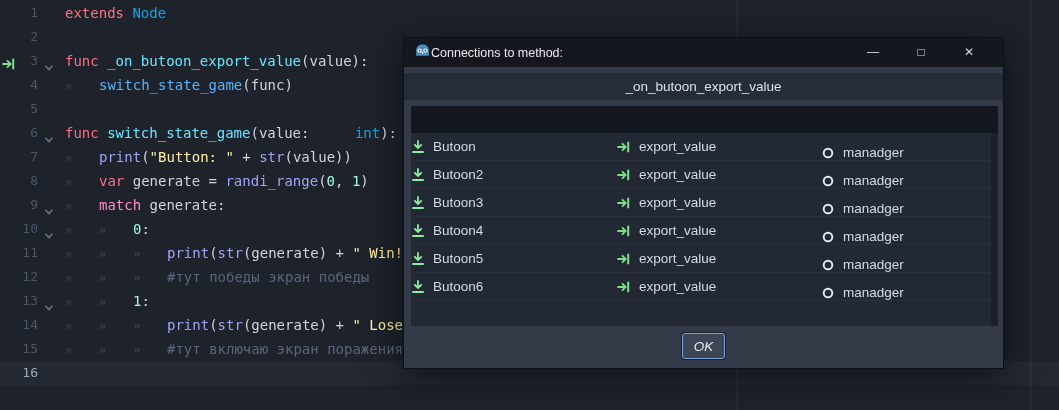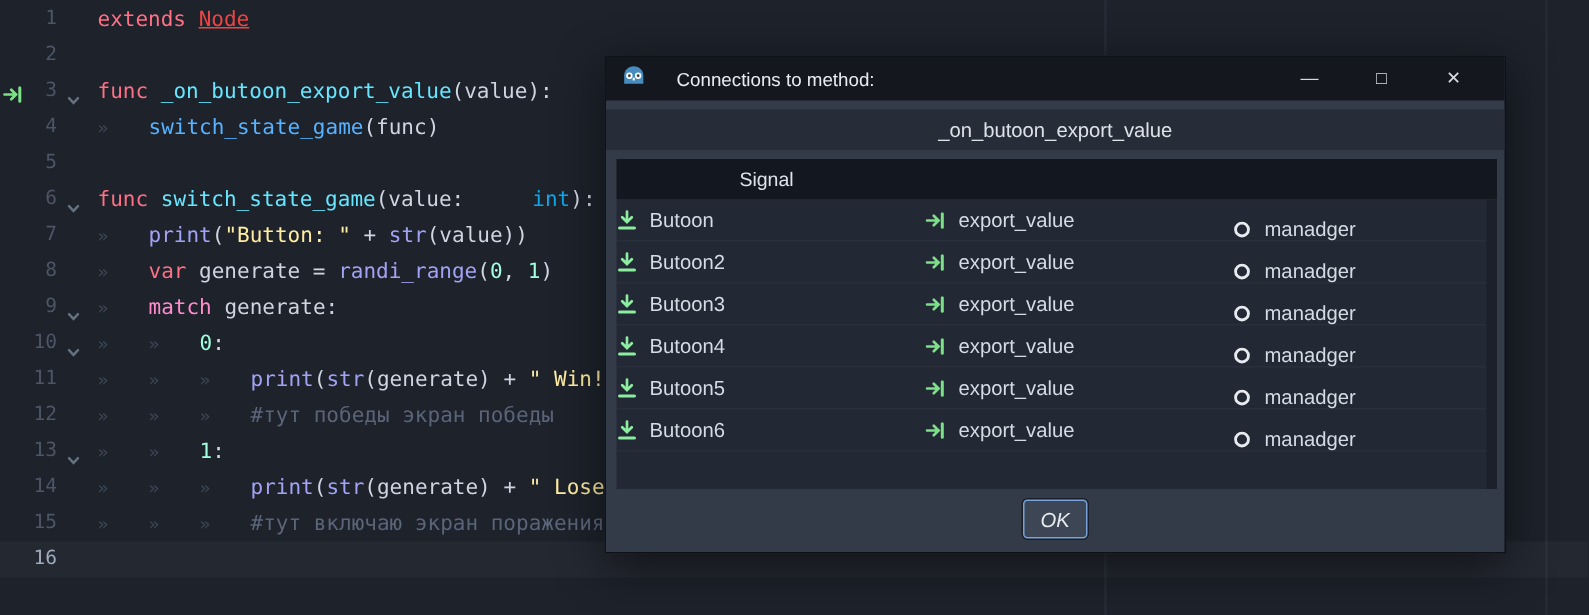--- a/index.html
+++ b/index.html
@@ -20,21 +20,21 @@
   .conn-icon { position:absolute; left:2px; top:5px; }
   .fold-icon { position:absolute; left:44px; top:7px; }
   .line-content { position:absolute; left:65px; top:0; }
   .tab-marker { display:inline-block; width:34px; color:#3c4655; font-size:12px; }
 
   
   .dialog { position:absolute; left:403px; top:37px; width:601px; height:332px;
             background:#343b48; border:1px solid #0e1116;
             box-shadow:0 8px 30px rgba(0,0,0,0.55); }
   .titlebar { height:29px; background:#14171d; display:flex; align-items:center;
-              padding:0 10px; gap:20px; }
+              padding:0 10px; gap:0; }
   .titlebar-title { color:#e9ebee; font-size:12.5px; }
   .win-controls { margin-left:auto; display:flex; }
   .win-btn { width:48px; text-align:center; color:#d6dae0; font-size:12px; line-height:29px; cursor:default; }
   .method-bar { height:27px; margin-top:6px; background:#272d38; color:#dde1e8;
                 font-size:13.5px; display:flex; align-items:center; justify-content:center; }
   .conn-table { position:absolute; left:7px; right:5px; top:68px; }
   .thead { display:grid; grid-template-columns:200px 192px 1fr; height:27px;
            background:#13171f; align-items:center; }
   .thead > div { text-align:center; color:#dfe3ea; font-size:13px; }
   .tbody { position:relative; background:#222834; height:193px; overflow:hidden; }
@@ -52,21 +52,21 @@
             border:1px solid #79a3d8; border-radius:3px; font-size:13.5px;
             font-family:inherit; box-shadow:0 0 0 1px rgba(20,24,32,.8);font-style:italic; }
 </style>
 </head>
 <body>
 
 <div class="editor">
   <div class="guide g1"></div>
   <div class="guide g2"></div>
   <div id="code-lines">
-      <div class="code-line" style="top: 1px;"><span class="line-num">1</span><span class="line-content"><span style="color: rgb(255, 112, 133);">extends </span><span style="color: #ef4444; text-decoration: underline;">Node</span></span></div>
+      <div class="code-line" style="top: 1px;"><span class="line-num">1</span><span class="line-content"><span style="color: rgb(255, 112, 133);">extends </span><span style="color: #0ea5e9;">Node</span></span></div>
       <div class="code-line" style="top: 25px;"><span class="line-num">2</span><span class="line-content"></span></div>
       <div class="code-line" style="top: 49px;"><span class="conn-icon"><svg width="14" height="14" viewBox="0 0 14 14">
             <path d="M1 7h7.5M5.5 3.8 8.7 7l-3.2 3.2" stroke="#7ce087" stroke-width="1.8" fill="none" stroke-linecap="round"></path>
             <path d="M11.2 2.5v9" stroke="#7ce087" stroke-width="2" stroke-linecap="round"></path>
           </svg></span><span class="line-num">3</span><span class="fold-icon"><svg width="10" height="10" viewBox="0 0 10 10">
             <path d="M2 3.4l3 3.2 3-3.2" stroke="#66717f" stroke-width="1.6" fill="none" stroke-linecap="round"></path>
           </svg></span><span class="line-content"><span style="color: rgb(255, 112, 133);">func </span><span style="color: rgb(102, 230, 255);">_on_butoon_export_value</span><span style="color: rgb(206, 213, 224);">(value):</span></span></div>
       <div class="code-line" style="top: 73px;"><span class="line-num">4</span><span class="line-content"><span class="tab-marker">»</span><span style="color: rgb(87, 179, 255);">switch_state_game</span><span style="color: rgb(206, 213, 224);">(func)</span></span></div>
       <div class="code-line" style="top: 97px;"><span class="line-num">5</span><span class="line-content"></span></div>
       <div class="code-line" style="top: 121px;"><span class="line-num">6</span><span class="fold-icon"><svg width="10" height="10" viewBox="0 0 10 10">
@@ -108,21 +108,20 @@
       <span class="win-btn">—</span>
       <span class="win-btn">□</span>
       <span class="win-btn">✕</span>
     </span>
   </div>
 
   <div class="method-bar">_on_butoon_export_value</div>
 
   <div class="conn-table">
     <div class="thead">
-      <div>Signal</div>
     </div>
     <div class="tbody" id="conn-rows">
       <div class="table-scrollbar"></div>
     <div class="conn-row">
           <div class="cell src">
             <span class="ricon">
               <svg width="14" height="14" viewBox="0 0 14 14">
                 <path d="M7 1v6.5M3.8 4.8 7 8l3.2-3.2" stroke="#8ceda0" stroke-width="1.8" fill="none" stroke-linecap="round"></path>
                 <path d="M2 12h10" stroke="#8ceda0" stroke-width="2" stroke-linecap="round"></path>
               </svg>

